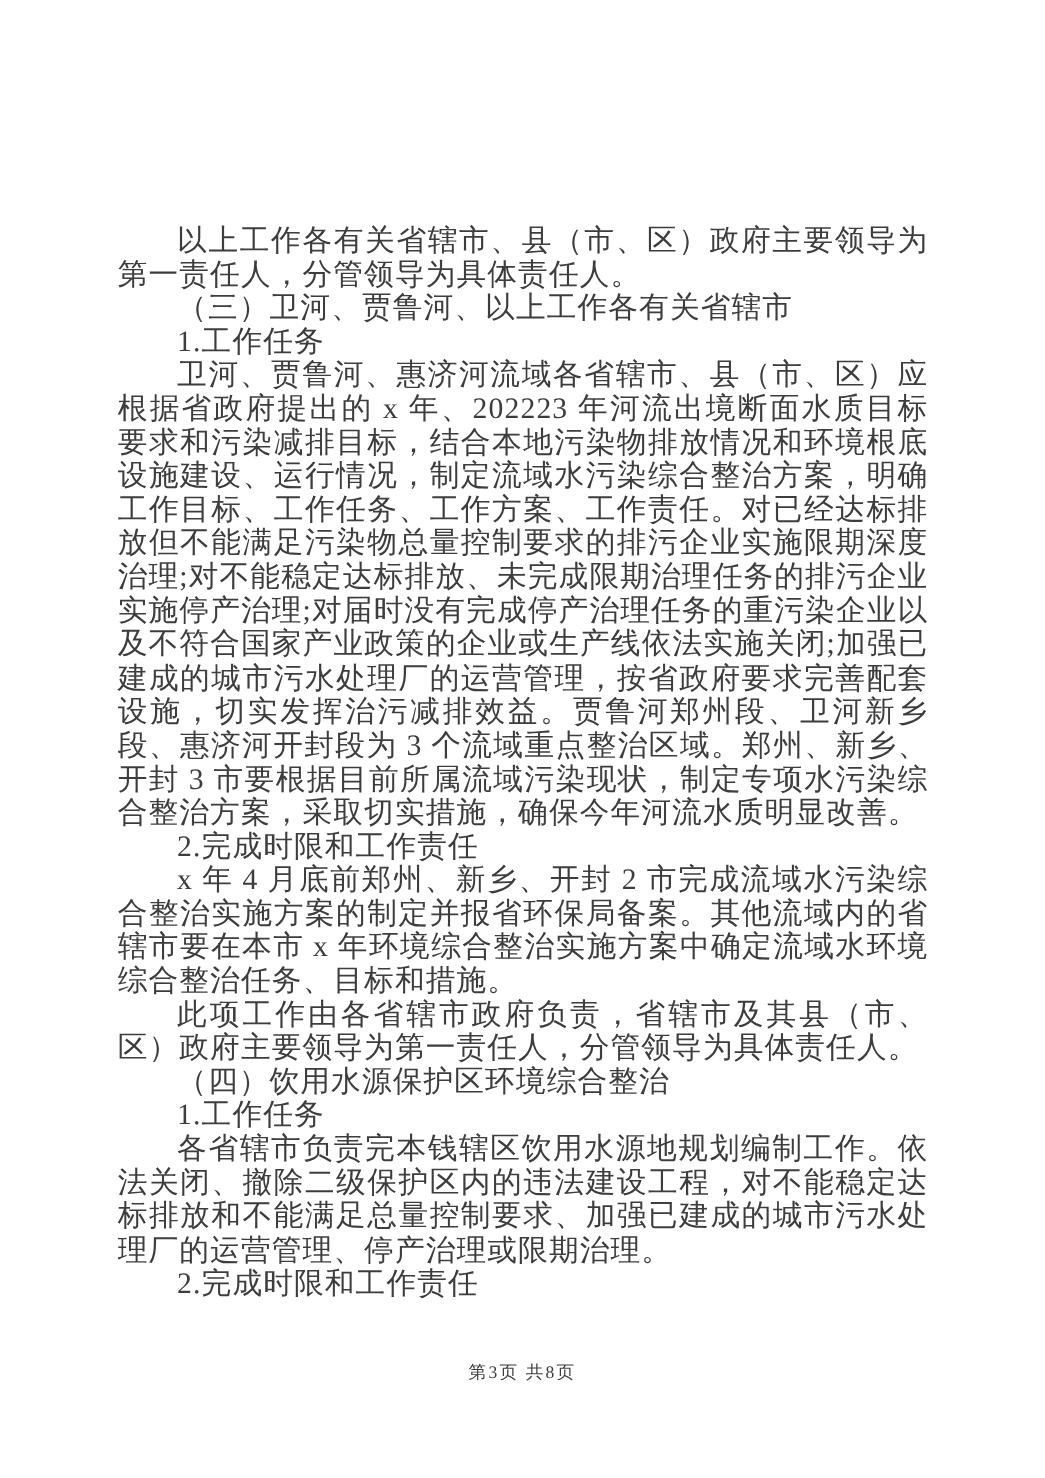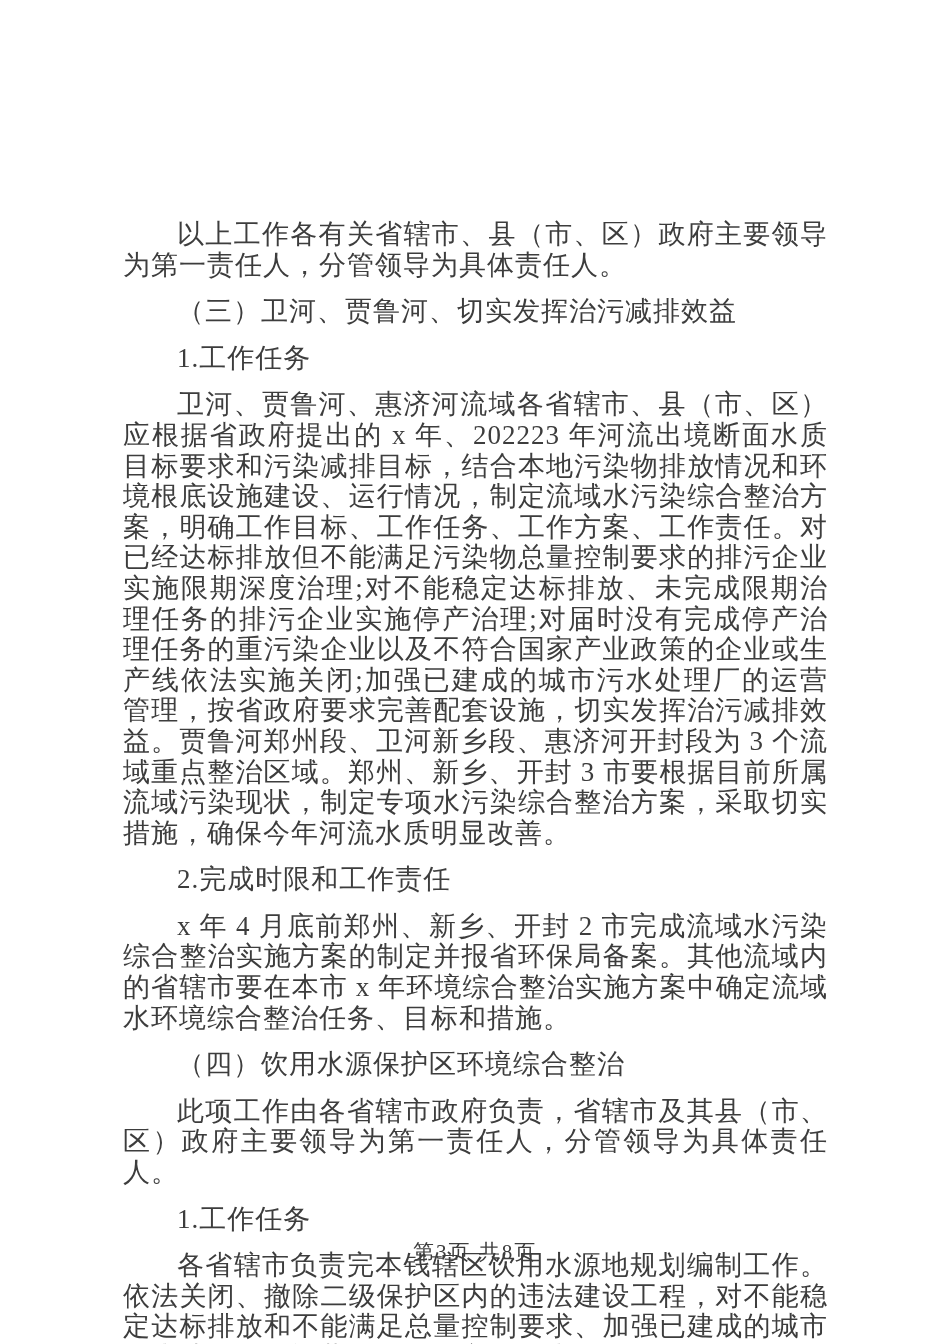--- a/index.html
+++ b/index.html
@@ -20,66 +20,66 @@
     background: #ffffff;
     color: #3d3d3d;
   }
   .doc-body {
     position: absolute;
     left: 107px;
     top: 203px;
     width: 737px;
   }
   .para {
-    margin: 16px;
+    margin: 0;
     padding: 0;
     font-size: 27px;
     line-height: 30.6px;
     letter-spacing: 1px;
     text-align: justify;
     text-justify: inter-ideograph;
     text-indent: 2em;
     font-weight: 400;
     word-break: break-all;
   }
   .footer {
     position: absolute;
     top: 1238px;
     left: 0;
     width: 100%;
     text-align: center;
   }
   .footer span {
-    font-size: 21px;
+    font-size: 16px;
     letter-spacing: 2px;
     color: #3d3d3d;
   }
 </style>
 </head>
 <body>
 
 <div class="page">
 
   <div class="doc-body">
 
       <p class="para">以上工作各有关省辖市、县（市、区）政府主要领导为第一责任人，分管领导为具体责任人。</p>
 
-      <p class="para">（三）卫河、贾鲁河、切实发挥治污减排效益</p>
+      <p class="para">（三）卫河、贾鲁河、以上工作各有关省辖市</p>
 
       <p class="para">1.工作任务</p>
 
       <p class="para">卫河、贾鲁河、惠济河流域各省辖市、县（市、区）应根据省政府提出的 x 年、202223 年河流出境断面水质目标要求和污染减排目标，结合本地污染物排放情况和环境根底设施建设、运行情况，制定流域水污染综合整治方案，明确工作目标、工作任务、工作方案、工作责任。对已经达标排放但不能满足污染物总量控制要求的排污企业实施限期深度治理;对不能稳定达标排放、未完成限期治理任务的排污企业实施停产治理;对届时没有完成停产治理任务的重污染企业以及不符合国家产业政策的企业或生产线依法实施关闭;加强已建成的城市污水处理厂的运营管理，按省政府要求完善配套设施，切实发挥治污减排效益。贾鲁河郑州段、卫河新乡段、惠济河开封段为 3 个流域重点整治区域。郑州、新乡、开封 3 市要根据目前所属流域污染现状，制定专项水污染综合整治方案，采取切实措施，确保今年河流水质明显改善。</p>
 
       <p class="para">2.完成时限和工作责任</p>
 
       <p class="para">x 年 4 月底前郑州、新乡、开封 2 市完成流域水污染综合整治实施方案的制定并报省环保局备案。其他流域内的省辖市要在本市 x 年环境综合整治实施方案中确定流域水环境综合整治任务、目标和措施。</p>
 
+      <p class="para">此项工作由各省辖市政府负责，省辖市及其县（市、区）政府主要领导为第一责任人，分管领导为具体责任人。</p>
+
       <p class="para">（四）饮用水源保护区环境综合整治</p>
-
-      <p class="para">此项工作由各省辖市政府负责，省辖市及其县（市、区）政府主要领导为第一责任人，分管领导为具体责任人。</p>
 
       <p class="para">1.工作任务</p>
 
       <p class="para">各省辖市负责完本钱辖区饮用水源地规划编制工作。依法关闭、撤除二级保护区内的违法建设工程，对不能稳定达标排放和不能满足总量控制要求、加强已建成的城市污水处理厂的运营管理、停产治理或限期治理。</p>
 
       <p class="para">2.完成时限和工作责任</p>
     </div>
 
   <div class="footer">
     <span>第3页 共8页</span>

